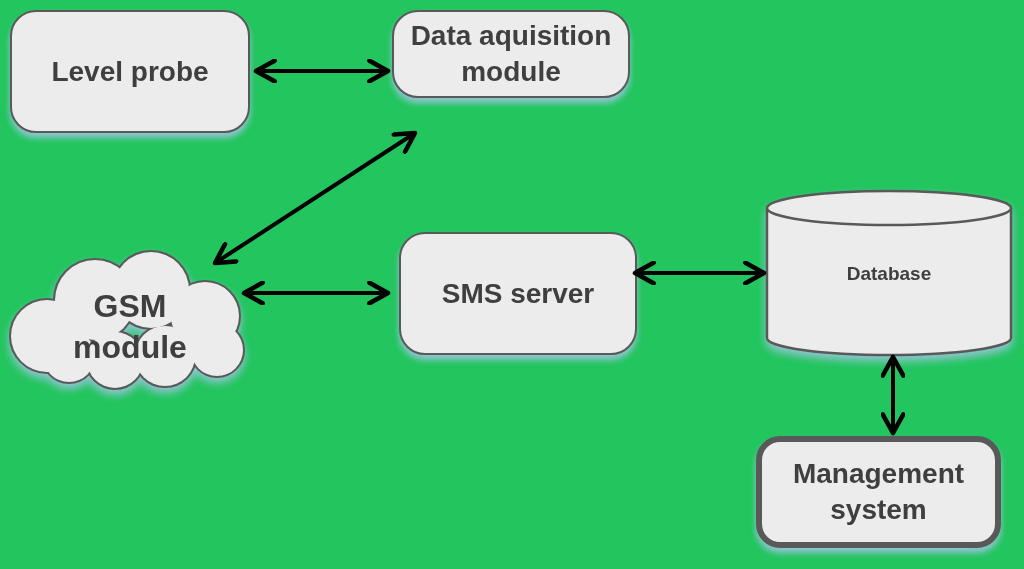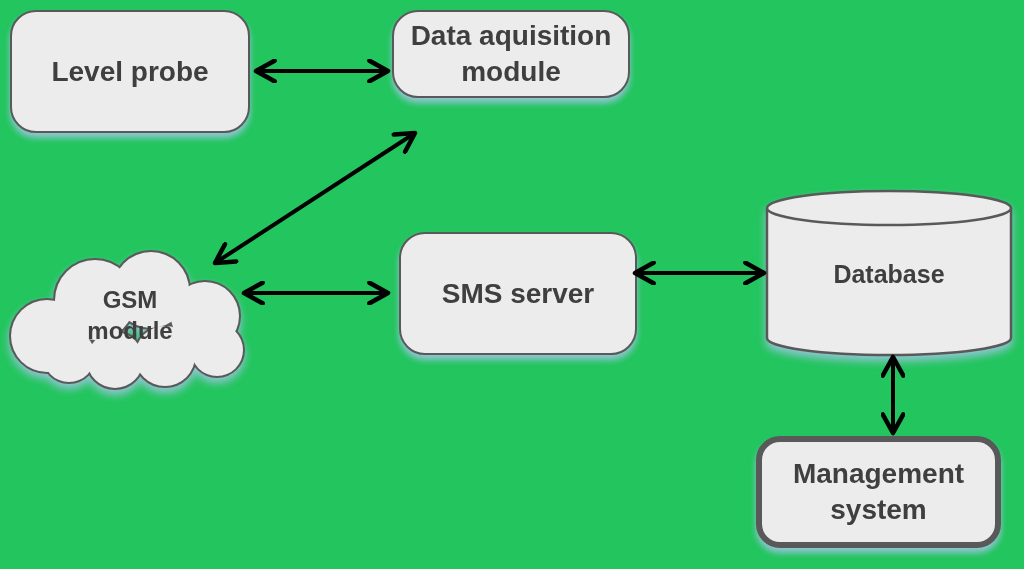--- a/index.html
+++ b/index.html
@@ -49,22 +49,22 @@
     position: absolute;
     display: flex;
     flex-direction: column;
     align-items: center;
     justify-content: center;
     text-align: center;
     color: #3f3f3f;
     font-weight: bold;
     pointer-events: none;
   }
-  #gsm-label      { left: 5px;   top: 261px; width: 250px; height: 110px; font-size: 24px; line-height: 1.28; }
-  #database-label { left: 763px; top: 248px; width: 252px; height: 52px;  font-size: 25px; }
+  #gsm-label      { left: 5px;   top: 272px; width: 250px; height: 110px; font-size: 32px; line-height: 1.28; }
+  #database-label { left: 763px; top: 248px; width: 252px; height: 52px;  font-size: 19px; }
   #arrow-layer {
     position: absolute;
     left: 0; top: 0;
     width: 1024px;
     height: 569px;
     pointer-events: none;
   }
   .edge-line {
     stroke: #000000;
     stroke-width: 4;

